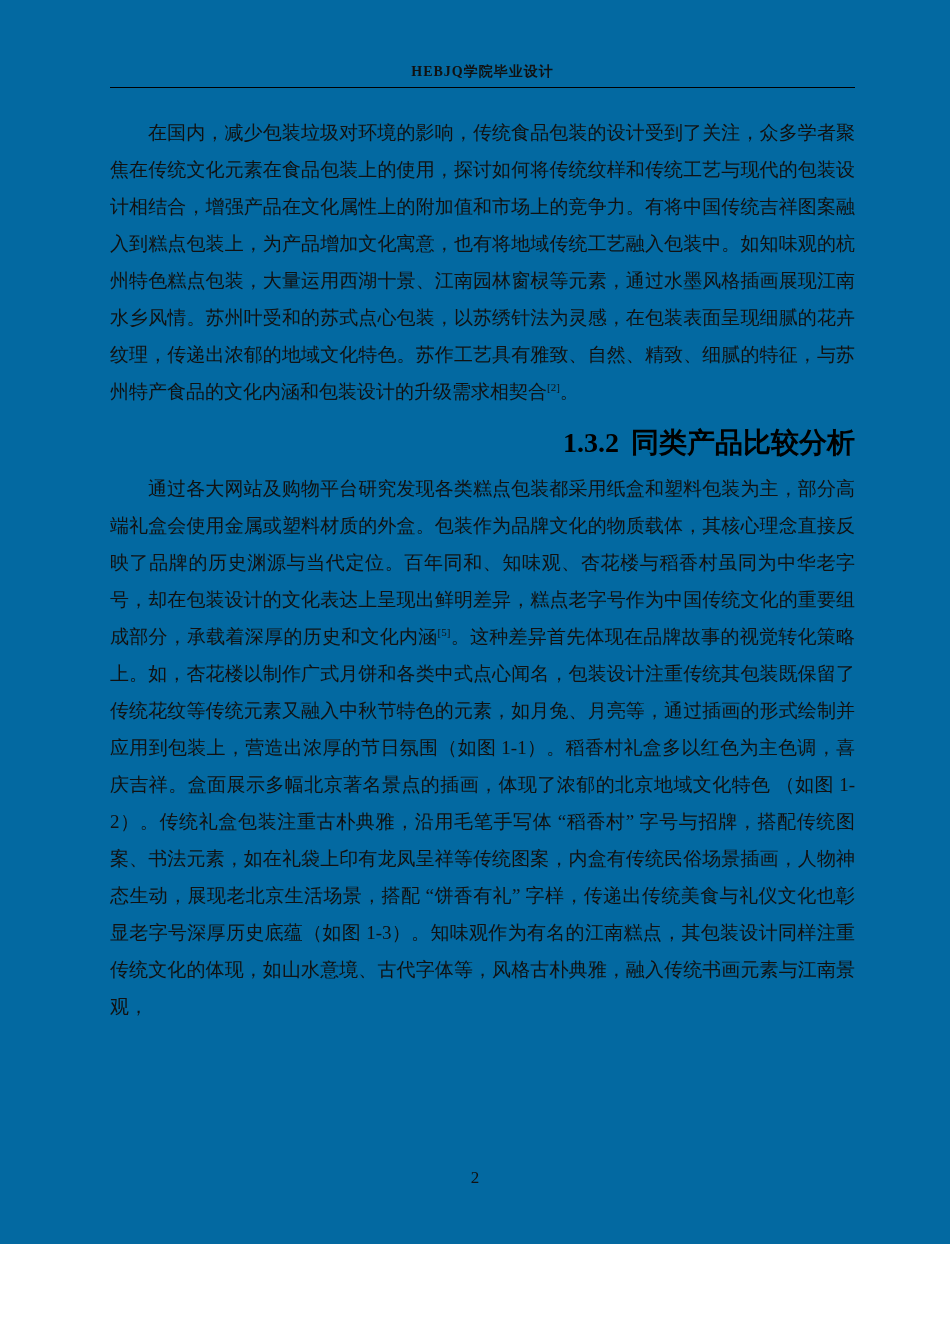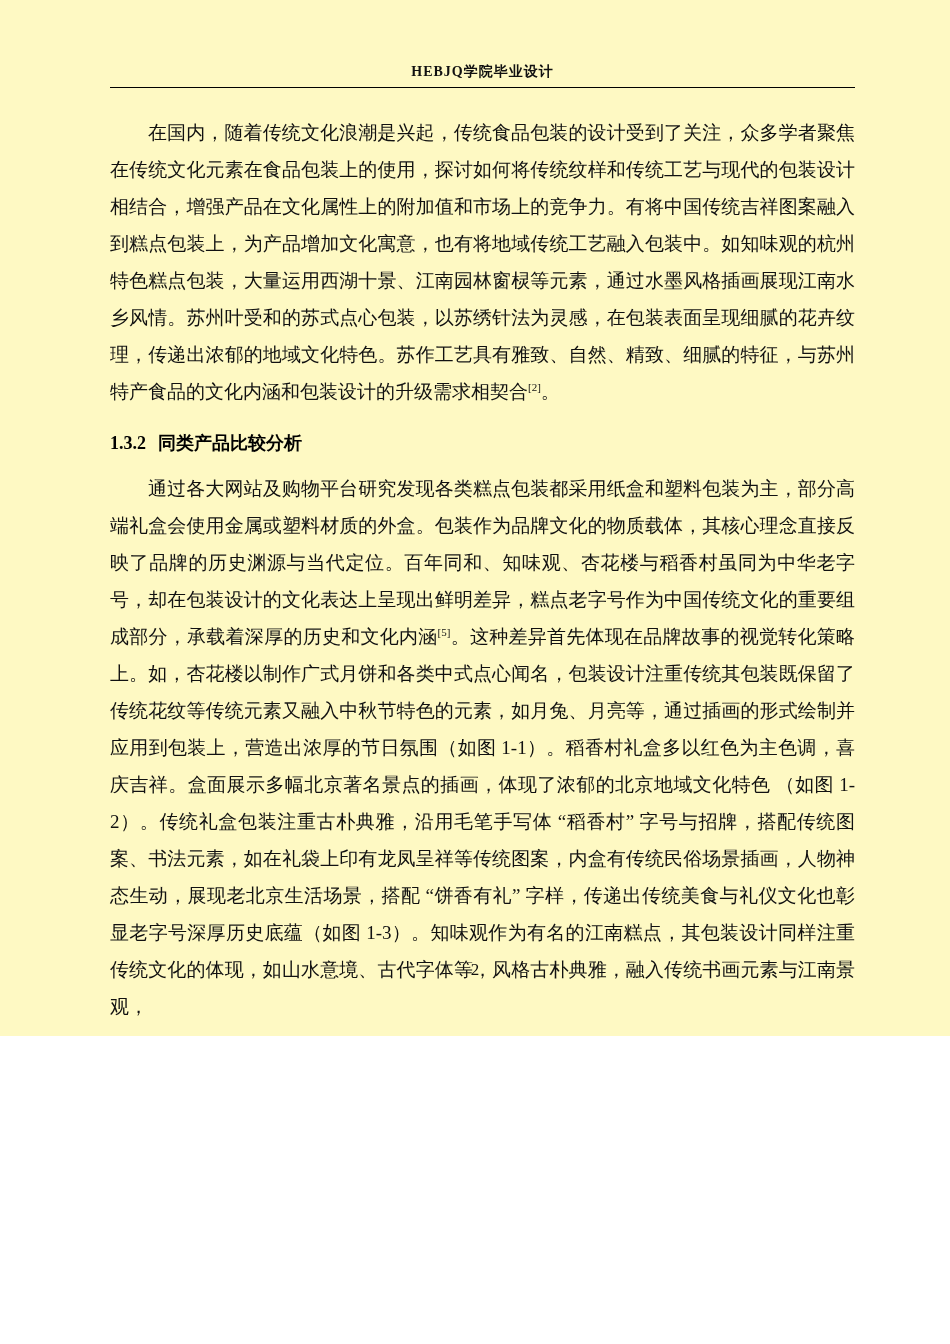--- a/index.html
+++ b/index.html
@@ -1,21 +1,21 @@
 <!DOCTYPE html>
 <html><head>
   <meta charset="utf-8">
   <style>
     * { box-sizing: border-box; }
     html, body { margin: 0; padding: 0; background: #ffffff; }
     .page {
       position: relative;
       width: 950px;
-      height: 1036px;
-      background: #fef9c3;
+      height: 1244px;
+      background: #0369a1;
       font-family: "Liberation Serif", "DejaVu Serif", serif;
       color: #111111;
       overflow: hidden;
       padding-left: 38px;
     }
     .header {
       position: absolute;
       top: 0;
       left: 110px;
       right: 95px;
@@ -46,24 +46,25 @@
       text-indent: 2em;
       word-break: break-all;
     }
     sup.cite {
       font-size: 11px;
       line-height: 0;
       vertical-align: super;
     }
     h2.section-heading {
       margin: 16px 0 10px 0;
-      font-size: 18px;
+      font-size: 28px;
       line-height: 34px;
       font-weight: bold;
       color: #000000;
+      text-align: right;
     }
     .heading-num {
       font-family: "Liberation Serif", "DejaVu Serif", serif;
       margin-right: 12px;
     }
     .heading-title {
       font-family: "Liberation Sans", "DejaVu Sans", sans-serif;
     }
     .page-number {
       position: absolute;
@@ -79,21 +80,21 @@
 <body>
 
 <div class="page">
 
   <div class="header">
     <span class="header-title">HEBJQ学院毕业设计</span>
   </div>
 
   <div class="content">
 
-    <p class="body-para"><span>在国内，随着传统文化浪潮是兴起，传统食品包装的设计受到了关注，众多学者聚焦在传统文化元素在食品包装上的使用，探讨如何将传统纹样和传统工艺与现代的包装设计相结合，增强产品在文化属性上的附加值和市场上的竞争力。有将中国传统吉祥图案融入到糕点包装上，为产品增加文化寓意，也有将地域传统工艺融入包装中。如知味观的杭州特色糕点包装，大量运用西湖十景、江南园林窗棂等元素，通过水墨风格插画展现江南水乡风情。苏州叶受和的苏式点心包装，以苏绣针法为灵感，在包装表面呈现细腻的花卉纹理，传递出浓郁的地域文化特色。苏作工艺具有雅致、自然、精致、细腻的特征，与苏州特产食品的文化内涵和包装设计的升级需求相契合</span><sup class="cite">[2]</sup><span>。</span></p>
+    <p class="body-para"><span>在国内，减少包装垃圾对环境的影响，传统食品包装的设计受到了关注，众多学者聚焦在传统文化元素在食品包装上的使用，探讨如何将传统纹样和传统工艺与现代的包装设计相结合，增强产品在文化属性上的附加值和市场上的竞争力。有将中国传统吉祥图案融入到糕点包装上，为产品增加文化寓意，也有将地域传统工艺融入包装中。如知味观的杭州特色糕点包装，大量运用西湖十景、江南园林窗棂等元素，通过水墨风格插画展现江南水乡风情。苏州叶受和的苏式点心包装，以苏绣针法为灵感，在包装表面呈现细腻的花卉纹理，传递出浓郁的地域文化特色。苏作工艺具有雅致、自然、精致、细腻的特征，与苏州特产食品的文化内涵和包装设计的升级需求相契合</span><sup class="cite">[2]</sup><span>。</span></p>
 
 
 
     <h2 class="section-heading"><span class="heading-num">1.3.2</span><span class="heading-title">同类产品比较分析</span></h2>
 
     <p class="body-para"><span>通过各大网站及购物平台研究发现各类糕点包装都采用纸盒和塑料包装为主，部分高端礼盒会使用金属或塑料材质的外盒。包装作为品牌文化的物质载体，其核心理念直接反映了品牌的历史渊源与当代定位。百年同和、知味观、杏花楼与稻香村虽同为中华老字号，却在包装设计的文化表达上呈现出鲜明差异，糕点老字号作为中国传统文化的重要组成部分，承载着深厚的历史和文化内涵</span><sup class="cite">[5]</sup><span>。这种差异首先体现在品牌故事的视觉转化策略上。如，杏花楼以制作广式月饼和各类中式点心闻名，包装设计注重传统其包装既保留了传统花纹等传统元素又融入中秋节特色的元素，如月兔、月亮等，通过插画的形式绘制并应用到包装上，营造出浓厚的节日氛围（如图 1-1）。稻香村礼盒多以红色为主色调，喜庆吉祥。盒面展示多幅北京著名景点的插画，体现了浓郁的北京地域文化特色 （如图 1-2）。传统礼盒包装注重古朴典雅，沿用毛笔手写体 “稻香村” 字号与招牌，搭配传统图案、书法元素，如在礼袋上印有龙凤呈祥等传统图案，内盒有传统民俗场景插画，人物神态生动，展现老北京生活场景，搭配 “饼香有礼” 字样，传递出传统美食与礼仪文化也彰显老字号深厚历史底蕴（如图 1-3）。知味观作为有名的江南糕点，其包装设计同样注重传统文化的体现，如山水意境、古代字体等，风格古朴典雅，融入传统书画元素与江南景观，</span></p>
 
   </div>
 
   <div class="page-number">2</div>

